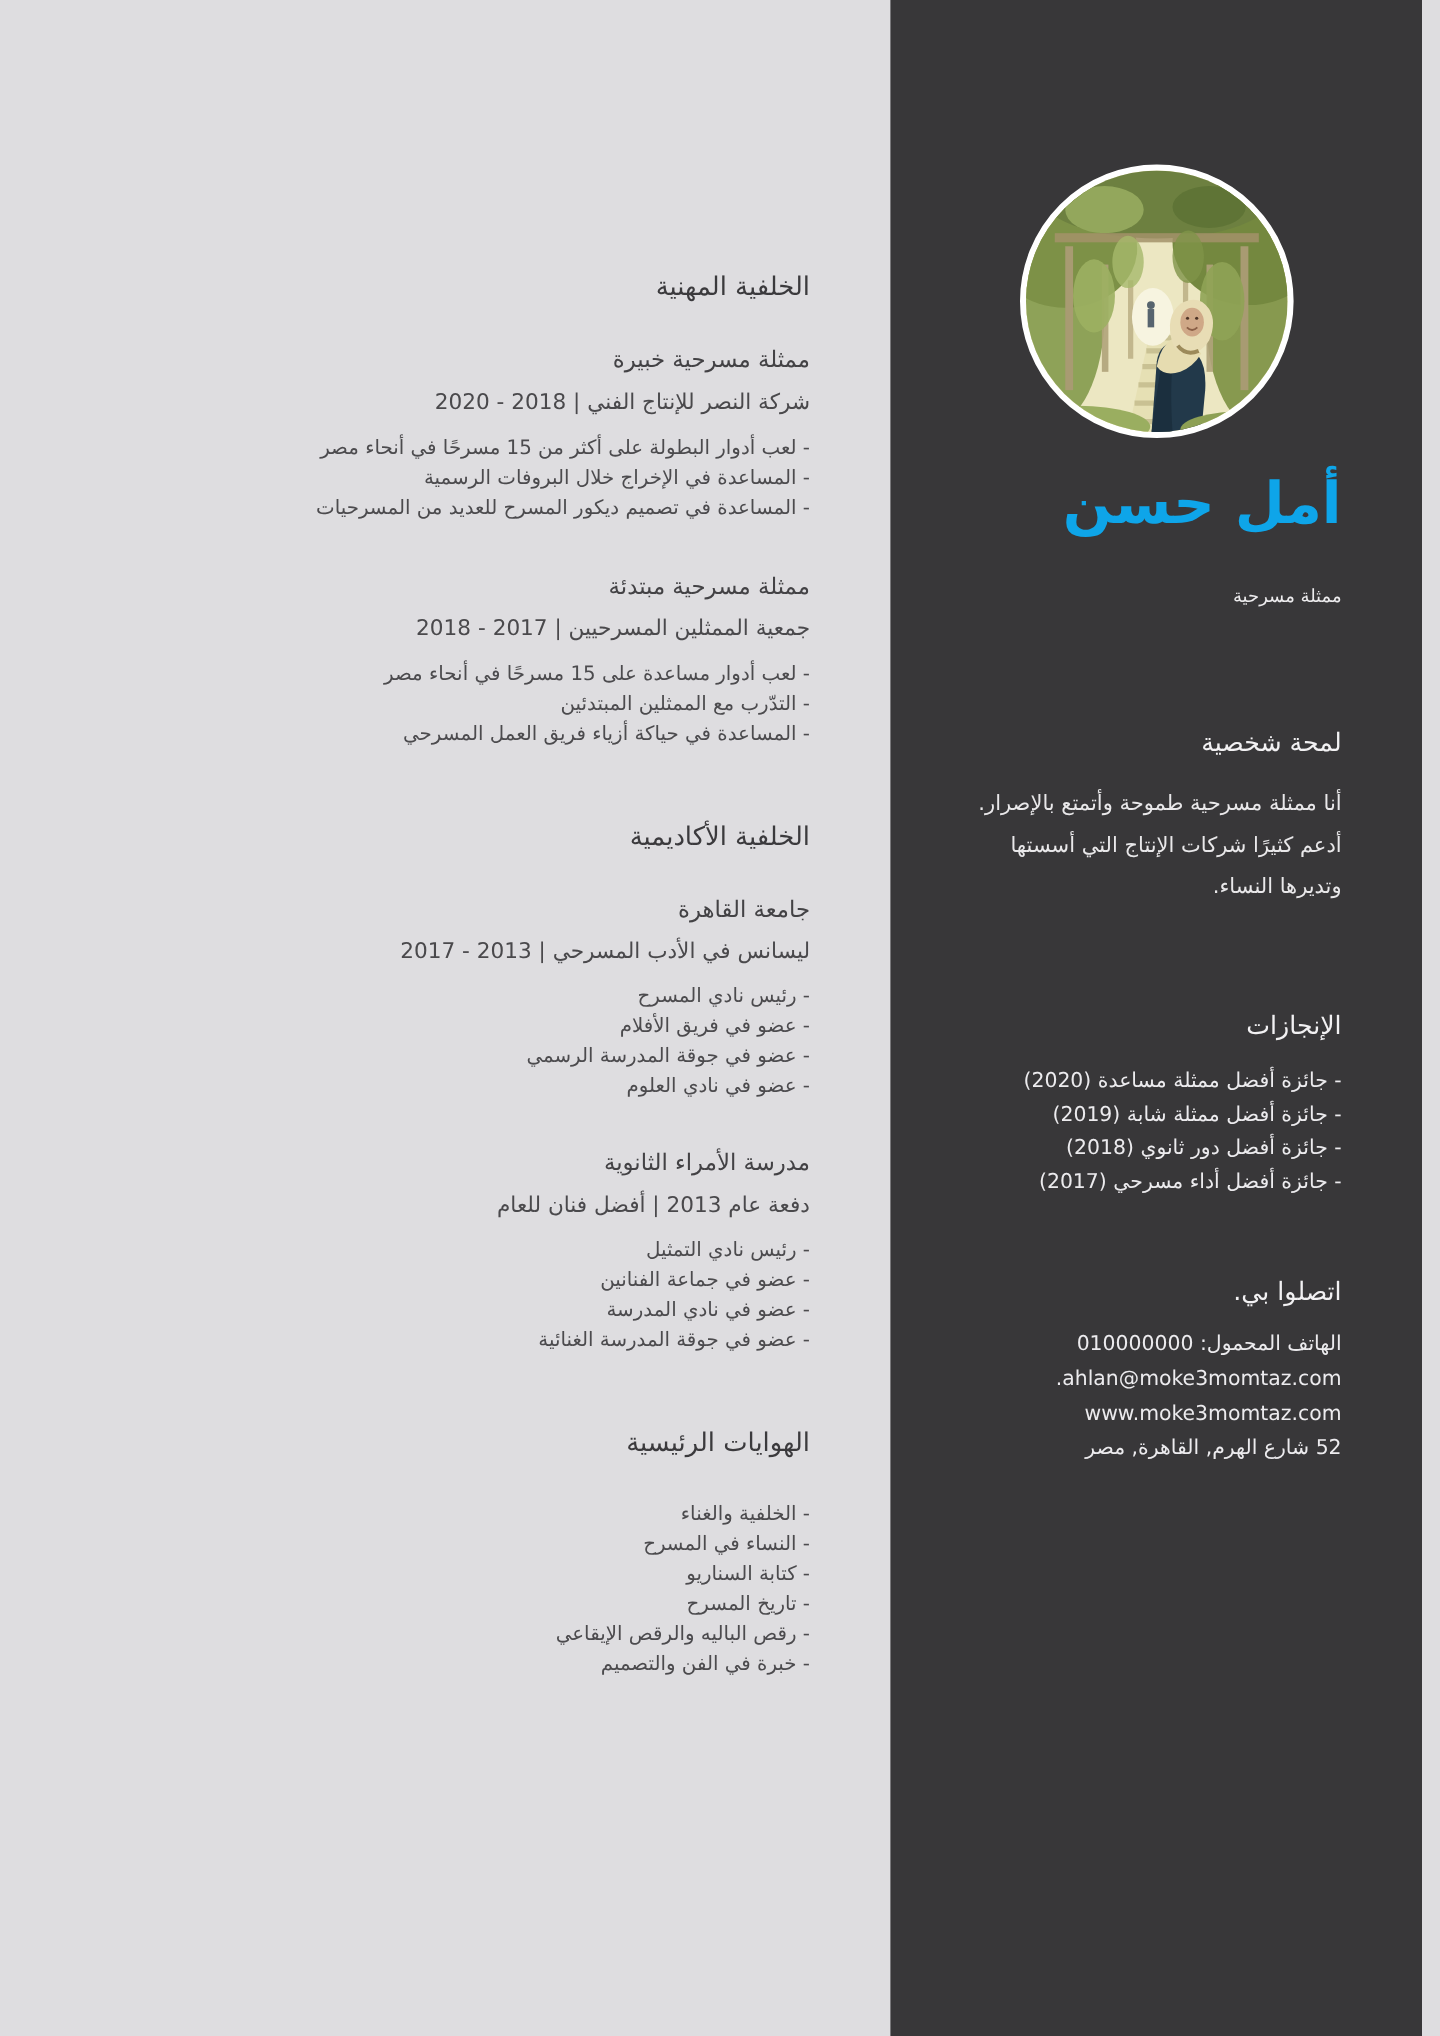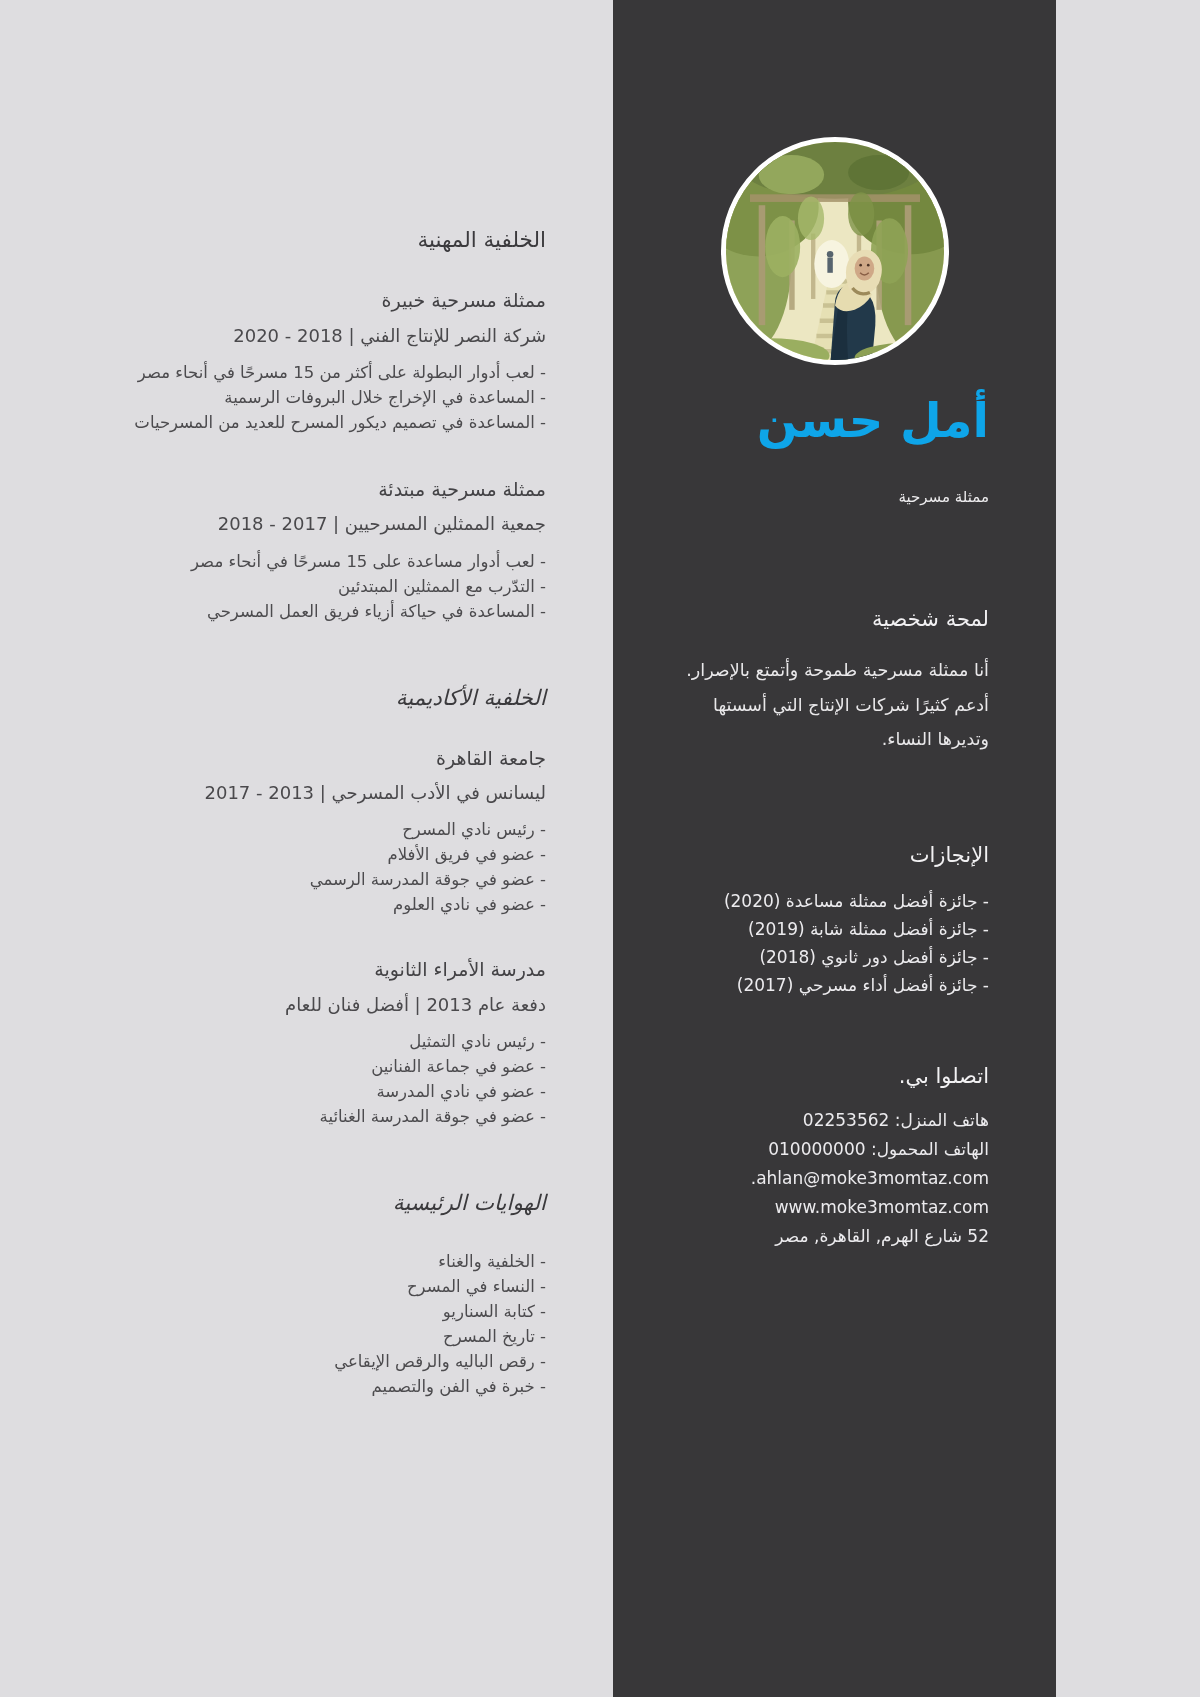--- a/index.html
+++ b/index.html
@@ -3,37 +3,37 @@
 <meta charset="utf-8">
 <style>
   * { margin:0; padding:0; box-sizing:border-box; }
   body { background:#9a999c; font-family:"DejaVu Sans", sans-serif; }
   .page {
     width:1200px; height:1697px; margin:0 auto;
     display:flex; overflow:hidden; background:#dedde0;
   }
   
   .left-col {
-    width:613px; height:100%;
+    width:742px; height:100%;
     background:#dedde0;
     direction:rtl; text-align:right;
     padding:226px 67px 0 60px;
     color:#4a494c;
   }
   .sec-heading {
     font-size:21.5px; font-weight:400; color:#3b3a3d; line-height:1.3;
   }
   .entry { margin-top:34px; }
   .entry-title { font-size:19px; color:#434245; line-height:1.35; }
   .entry-meta  { font-size:18px; color:#4a494c; margin-top:9px; line-height:1.4; }
   ul.bullets { list-style:none; margin-top:12px; }
   ul.bullets li {
     font-size:16.5px; line-height:25px; color:#4c4b4e;
   }
-  .section-gap { margin-top:60px;font-style:italic; }
+  .section-gap { margin-top:60px; }
   .hobby-list li { line-height:26px; }
   
   .right-col {
     width:443px; height:100%;
     background:#383739;
     direction:rtl; text-align:right;
     color:#efeef0;
   }
   .photo-wrap {
     width:228px; height:228px;
@@ -203,21 +203,20 @@
         <li>- جائزة أفضل ممثلة مساعدة (2020)</li>
         <li>- جائزة أفضل ممثلة شابة (2019)</li>
         <li>- جائزة أفضل دور ثانوي (2018)</li>
         <li>- جائزة أفضل أداء مسرحي (2017)</li>
       </ul>
     </section>
 
     <section class="r-section contact">
       <h2 class="r-heading">اتصلوا بي.</h2>
       <div class="contact-lines">
-        <div>هاتف المنزل: 02253562</div>
         <div>الهاتف المحمول: 010000000</div>
         <div>ahlan@moke3momtaz.com.</div>
         <div>www.moke3momtaz.com</div>
         <div>52 شارع الهرم, القاهرة, مصر</div>
       </div>
     </section>
 
   </aside>
 
 </div>

